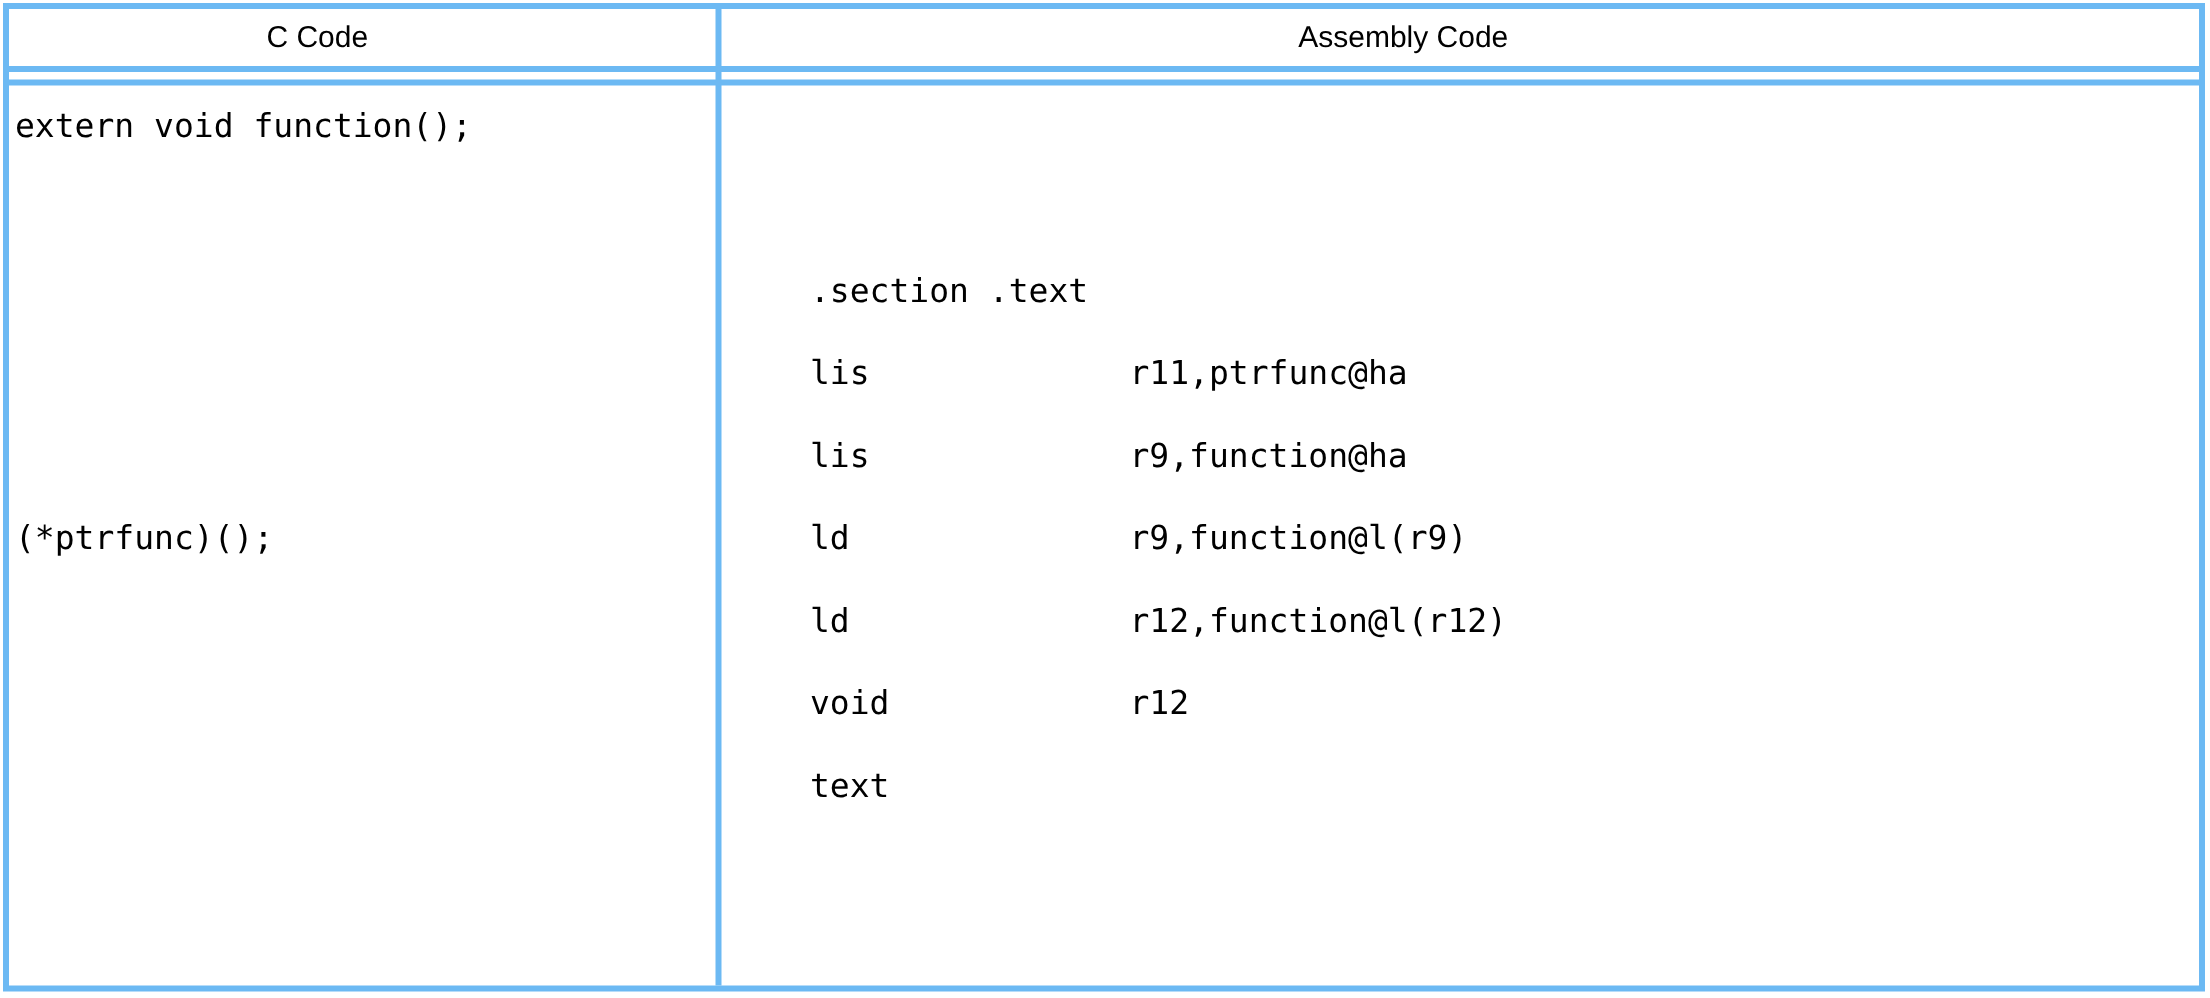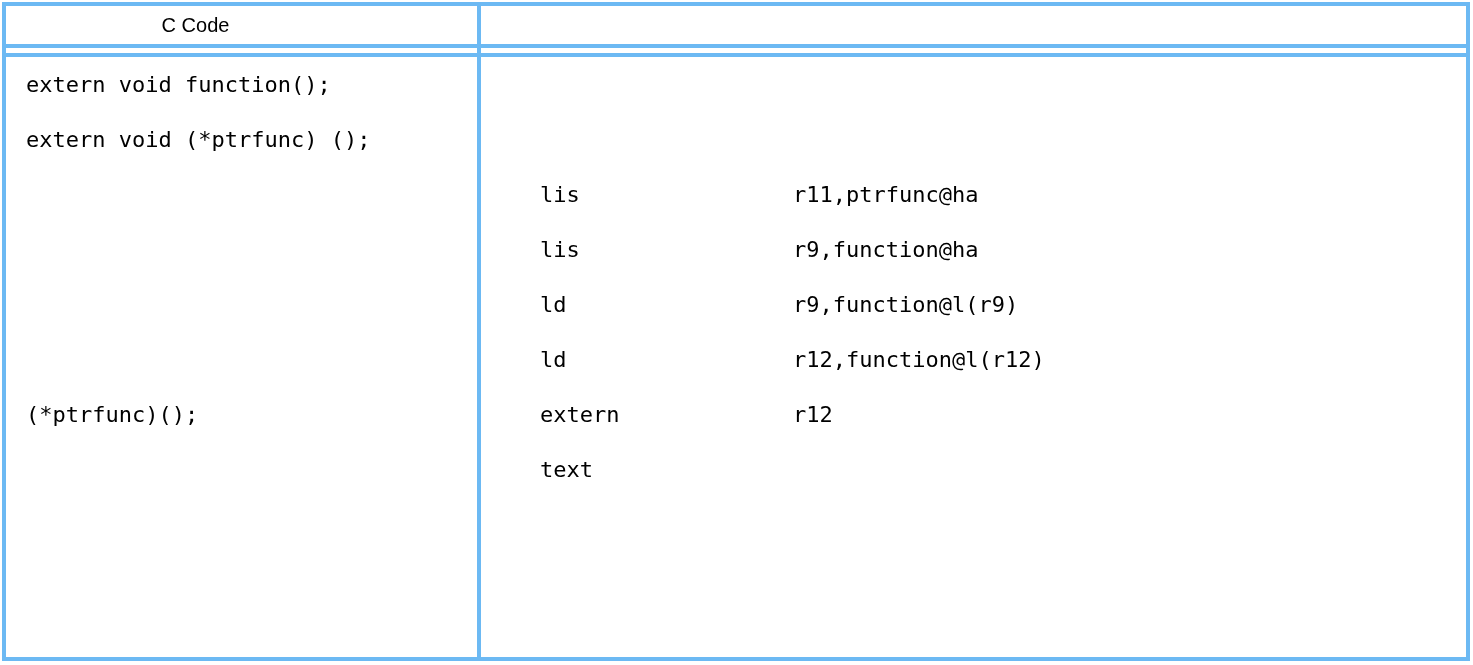--- a/index.html
+++ b/index.html
@@ -37,81 +37,82 @@
     display: flex;
     border-bottom: 4px solid var(--border-color);
   }
   .header-cell {
     display: flex;
     align-items: center;
     justify-content: center;
     font-size: 20px;
     line-height: 20px;
   }
-  .header-cell.left { width: 379px; }
+  .header-cell.left { width: 379px; margin-left: 16px; }
   .header-cell.right { flex: 1; margin-left: 4px; }
   .row-gap {
     height: 5px;
     flex: 0 0 auto;
     background: var(--bg-color);
   }
   .body-row {
     flex: 1;
     display: flex;
     border-top: 4px solid var(--border-color);
     overflow: hidden;
     font-family: "DejaVu Sans Mono", monospace;
     font-size: 22px;
   }
   .body-cell { overflow: hidden; }
-  .body-cell.left { width: 524px; padding-left: 20px; }
+  .body-cell.left { width: 524px; padding-left: 4px; }
   .body-cell.right { flex: 1; margin-left: 4px; padding-left: 6px; }
   .code-line {
     height: 55px;
     line-height: 55px;
     white-space: pre;
   }
   .asm-mnemonic {
     display: inline-block;
     width: 213px;
     white-space: pre;
     vertical-align: top;
   }
-  .asm-operand { white-space: pre; margin-left: 40px; }
+  .asm-operand { white-space: pre; }
 </style>
 </head>
 <body>
 
 <div class="tbl">
   <div class="col-divider"></div>
 
   <div class="header-row">
     <div class="header-cell left">C Code</div>
+    <div class="header-cell right">Assembly Code</div>
   </div>
 
   <div class="row-gap"></div>
 
   <div class="body-row">
     <div class="body-cell left">
       <div class="code-line">extern void function();</div>
-      <div class="code-line">extern void (*ptrfunc) ();</div>
       <div class="code-line"></div>
       <div class="code-line"></div>
       <div class="code-line"></div>
       <div class="code-line"></div>
       <div class="code-line">(*ptrfunc)();</div>
       <div class="code-line"></div>
       <div class="code-line"></div>
       <div class="code-line"></div>
     </div>
 
     <div class="body-cell right">
       <div class="code-line"><span class="asm-mnemonic"></span><span class="asm-operand"></span></div>
       <div class="code-line"><span class="asm-mnemonic"></span><span class="asm-operand"></span></div>
+      <div class="code-line"><span class="asm-mnemonic">.section .text</span><span class="asm-operand"></span></div>
       <div class="code-line"><span class="asm-mnemonic">lis</span><span class="asm-operand">r11,ptrfunc@ha</span></div>
       <div class="code-line"><span class="asm-mnemonic">lis</span><span class="asm-operand">r9,function@ha</span></div>
       <div class="code-line"><span class="asm-mnemonic">ld</span><span class="asm-operand">r9,function@l(r9)</span></div>
       <div class="code-line"><span class="asm-mnemonic">ld</span><span class="asm-operand">r12,function@l(r12)</span></div>
-      <div class="code-line"><span class="asm-mnemonic">extern</span><span class="asm-operand">r12</span></div>
+      <div class="code-line"><span class="asm-mnemonic">void</span><span class="asm-operand">r12</span></div>
       <div class="code-line"><span class="asm-mnemonic">text</span><span class="asm-operand"></span></div>
     </div>
   </div>
 </div>
 
 </body></html>

